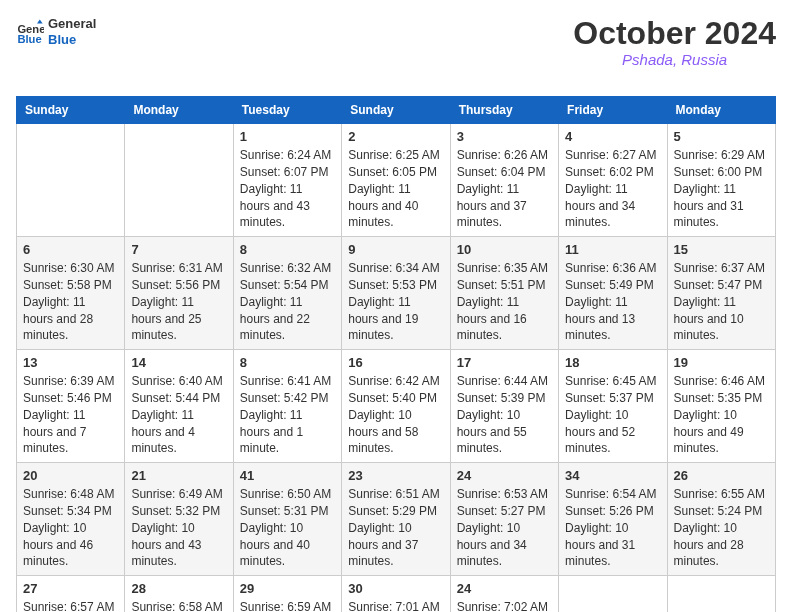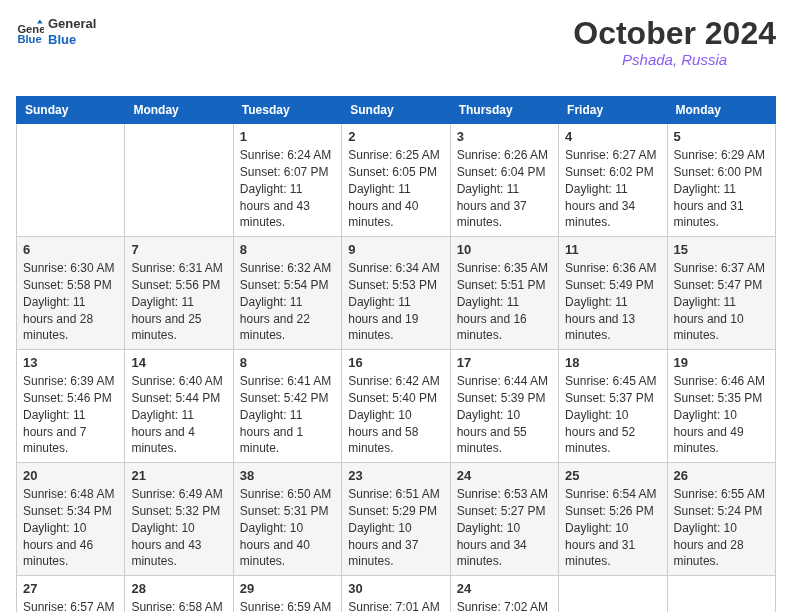--- a/index.html
+++ b/index.html
@@ -204,33 +204,33 @@
       <tr>
         <td>
           <div class="day-number">20</div>
           <div class="day-info">Sunrise: 6:48 AM<br>Sunset: 5:34 PM<br>Daylight: 10 hours and 46 minutes.</div>
         </td>
         <td>
           <div class="day-number">21</div>
           <div class="day-info">Sunrise: 6:49 AM<br>Sunset: 5:32 PM<br>Daylight: 10 hours and 43 minutes.</div>
         </td>
         <td>
-          <div class="day-number">38</div>
+          <div class="day-number">41</div>
           <div class="day-info">Sunrise: 6:50 AM<br>Sunset: 5:31 PM<br>Daylight: 10 hours and 40 minutes.</div>
         </td>
         <td>
           <div class="day-number">23</div>
           <div class="day-info">Sunrise: 6:51 AM<br>Sunset: 5:29 PM<br>Daylight: 10 hours and 37 minutes.</div>
         </td>
         <td>
           <div class="day-number">24</div>
           <div class="day-info">Sunrise: 6:53 AM<br>Sunset: 5:27 PM<br>Daylight: 10 hours and 34 minutes.</div>
         </td>
         <td>
-          <div class="day-number">25</div>
+          <div class="day-number">34</div>
           <div class="day-info">Sunrise: 6:54 AM<br>Sunset: 5:26 PM<br>Daylight: 10 hours and 31 minutes.</div>
         </td>
         <td>
           <div class="day-number">26</div>
           <div class="day-info">Sunrise: 6:55 AM<br>Sunset: 5:24 PM<br>Daylight: 10 hours and 28 minutes.</div>
         </td>
       </tr>
       <tr>
         <td>
           <div class="day-number">27</div>

